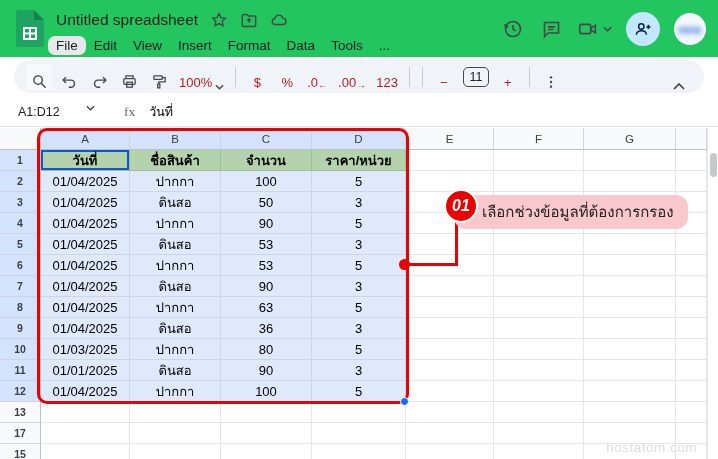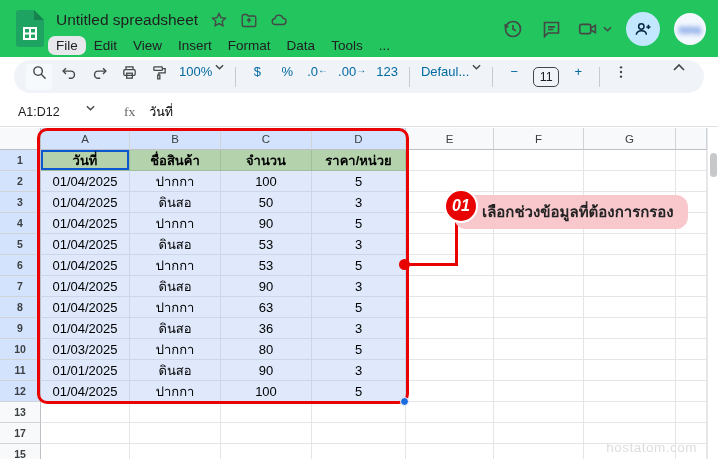--- a/index.html
+++ b/index.html
@@ -19,21 +19,21 @@
   .menu-item { font-size:13.5px; color:#202124; padding:2px 8px; border-radius:7px; cursor:pointer; white-space:nowrap; }
   .menu-item.active { background:#e7e8eb; }
   .top-right { margin-left:auto; display:flex; align-items:center; gap:14px; padding-top:4px; }
   .tr-ico { width:24px; height:24px; display:flex; align-items:center; justify-content:center; cursor:pointer; }
   .vid-wrap { display:flex; align-items:center; gap:4px; cursor:pointer; }
   .share-btn { width:34px; height:34px; border-radius:50%; background:var(--share_bg,#c2e7ff); display:flex; align-items:center; justify-content:center; cursor:pointer; }
   .avatar { width:32px; height:32px; border-radius:50%; background:#f4f8fe; display:flex; align-items:center; justify-content:center; overflow:hidden; cursor:pointer; }
   .avatar span { filter:blur(2.5px); color:#3a6fd8; font-weight:bold; font-size:13px; }
   
   .toolbar { position:absolute; left:14px; top:60px; width:690px; height:33px; background:#f0f4f9; border-radius:17px; display:flex; align-items:center; gap:4px; padding:0 12px; }
-  .tb-btn { min-width:26px; height:26px; border-radius:4px; display:flex; align-items:flex-start; justify-content:center; color:#0369a1; font-size:13px; cursor:pointer; padding:0 3px; white-space:nowrap; }
+  .tb-btn { min-width:26px; height:26px; border-radius:4px; display:flex; align-items:flex-end; justify-content:center; color:#b91c1c; font-size:13px; cursor:pointer; padding:0 3px; white-space:nowrap; }
   .tb-btn.lit { background:#f7fafd; }
   .tb-sep { width:1px; height:20px; background:#c7cbd1; margin:0 4px; }
   .tb-caret { margin-left:3px; }
   .dec small { font-size:10px; vertical-align:-2px; }
   .font-size-box { width:26px; height:20px; border:1.5px solid #444746; border-radius:5px; font-size:12.5px; display:flex; align-items:center; justify-content:center; color:#202124; margin:0 2px; cursor:text; }
   .tb-collapse { margin-left:auto; }
   
   .formula-bar { position:absolute; left:0; top:97px; width:718px; height:30px; display:flex; align-items:center; padding-left:18px; background:#fff; border-bottom:1px solid #e0e3e7; }
   .name-box { display:flex; align-items:flex-start; gap:26px; width:92px; font-size:12.5px; color:#202124; cursor:pointer; }
   .fx { font-family:"Liberation Serif", serif; font-size:13.5px; color:#5f6368; margin:0 14px 0 14px; }
@@ -49,21 +49,21 @@
   .cell { background:#fff; border-right:1px solid #e3e5e8; border-bottom:1px solid #e3e5e8; font-size:13px; color:#000; display:flex; align-items:center; justify-content:center; overflow:hidden; white-space:nowrap; cursor:cell; }
   .cell.selblue { background:var(--selected_fill,#dfe9fb); border-color:#ccd6e8; }
   .cell.hgreen { background:var(--header_green,#b4d2ac); border-color:#9fbf9b; font-weight:bold; }
   .cell.active { box-shadow:inset 0 0 0 2px #0b57d0; }
   
   .sel-rect { position:absolute; left:37px; top:0px; width:372px; height:276px; border:3px solid var(--selection_border,#e80202); border-radius:10px; pointer-events:none; }
   .fill-handle { position:absolute; left:400px; top:269px; width:9px; height:9px; border-radius:50%; background:#1a6dde; border:1px solid #fff; cursor:crosshair; }
   .conn-dot { position:absolute; left:399px; top:131px; width:11px; height:11px; border-radius:50%; background:var(--selection_border,#e80202); }
   .conn-h { position:absolute; left:404px; top:135px; width:54px; height:3px; background:var(--selection_border,#e80202); }
   .conn-v { position:absolute; left:455px; top:80px; width:3px; height:58px; background:var(--selection_border,#e80202); }
-  .callout-bubble { position:absolute; left:454px; top:67px; height:34px; background:var(--callout_bubble,#f9c8cd); border-radius:12px; line-height:34px; padding:0 14px 0 28px; font-size:15px; font-weight:700; color:#232323; white-space:nowrap; }
+  .callout-bubble { position:absolute; left:454px; top:67px; height:34px; background:var(--callout_bubble,#f9c8cd); border-radius:12px; line-height:34px; padding:0 14px 0 28px; font-size:15px; font-weight:400; color:#232323; white-space:nowrap; }
   .callout-num { position:absolute; left:444px; top:61px; width:34px; height:34px; border-radius:50%; background:var(--selection_border,#e80202); border:2px solid #fff; color:#ffffff; font-size:16px; font-weight:bold; display:flex; align-items:center; justify-content:center;font-style:italic; }
   .watermark { position:absolute; right:10px; bottom:4px; font-size:13.5px; color:#dddddd; letter-spacing:0.5px; }
   
   .vscroll { position:absolute; left:707px; top:128px; width:11px; height:331px; background:#fff; border-left:1px solid #e8e8e8; }
   .vthumb { position:absolute; left:2px; top:25px; width:7px; height:24px; border-radius:4px; background:#c6c8ca; cursor:grab; }
   svg { display:block; }
 </style>
 </head>
 <body>
 
@@ -190,26 +190,20 @@
     <span class="tb-btn dec">
         <span>.0</span>
         <small>←</small>
       </span>
     <span class="tb-btn dec">
         <span>.00</span>
         <small>→</small>
       </span>
     <span class="tb-btn">123</span>
     <span class="tb-sep"></span>
-    <span class="tb-btn">
-      <span>Defaul...</span>
-      <svg class="tb-caret" viewBox="0 0 10 6" width="9" height="6">
-          <path d="M1 1l4 4 4-4" fill="none" stroke="#444746" stroke-width="1.6"></path>
-        </svg>
-    </span>
     <span class="tb-sep"></span>
     <span class="tb-btn">−</span>
     <span class="font-size-box">11</span>
     <span class="tb-btn">+</span>
     <span class="tb-sep"></span>
     <span class="tb-btn">
       <svg viewBox="0 0 24 24" width="16" height="16" fill="#444746">
           <circle cx="12" cy="5" r="1.8"></circle>
           <circle cx="12" cy="12" r="1.8"></circle>
           <circle cx="12" cy="19" r="1.8"></circle>

